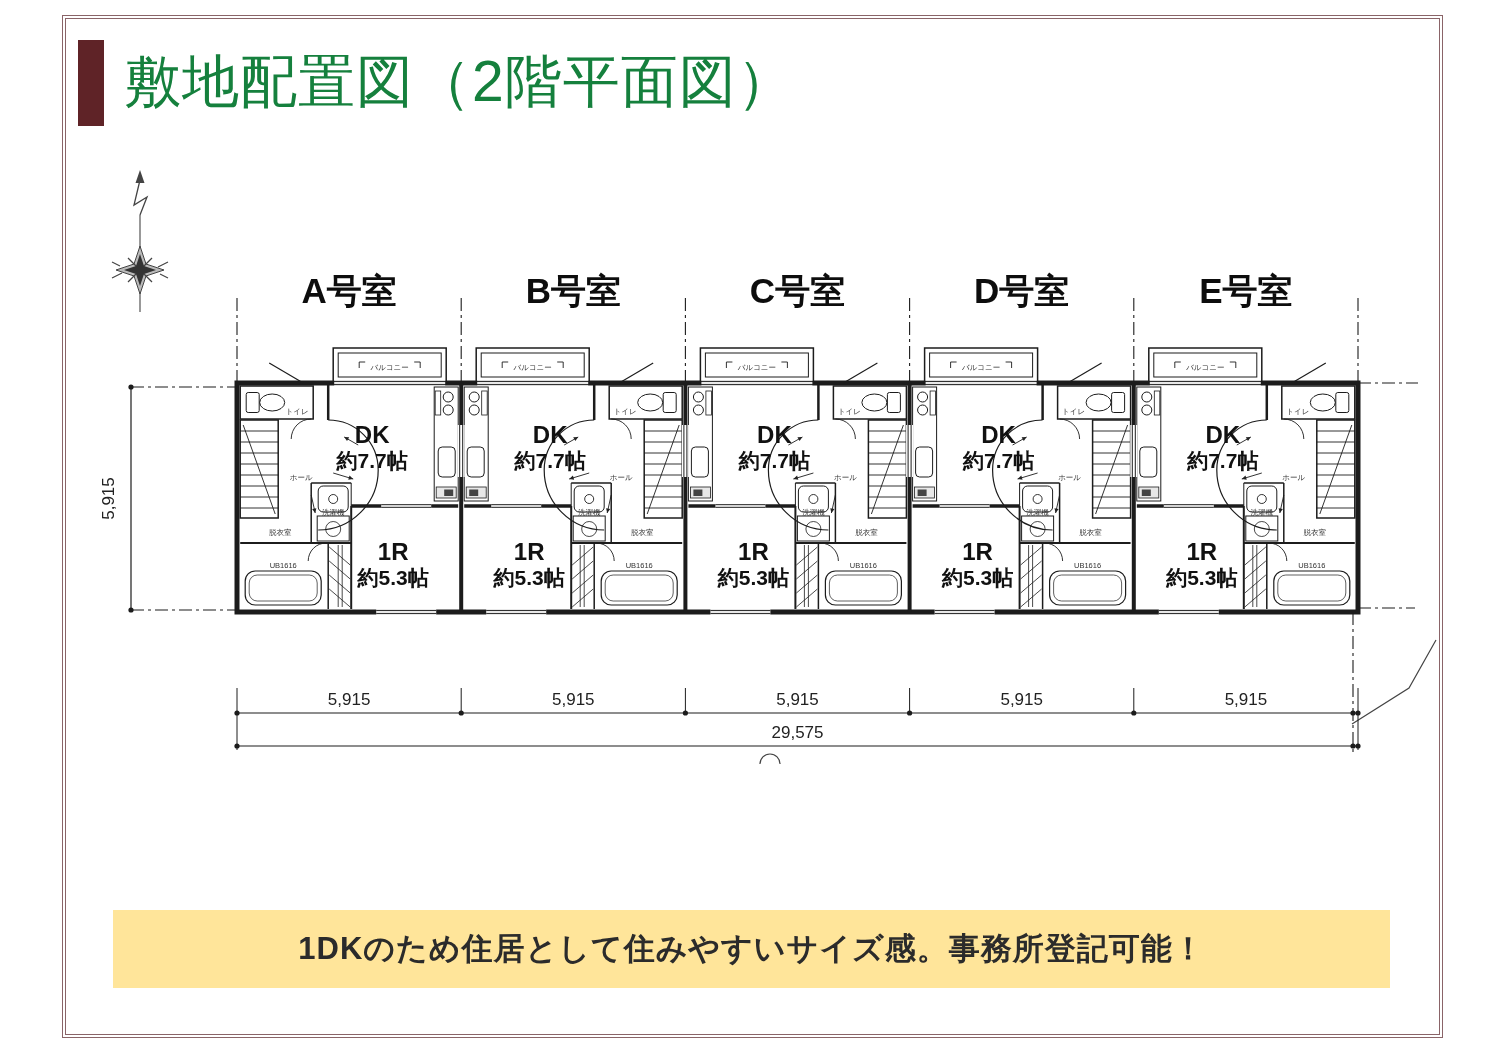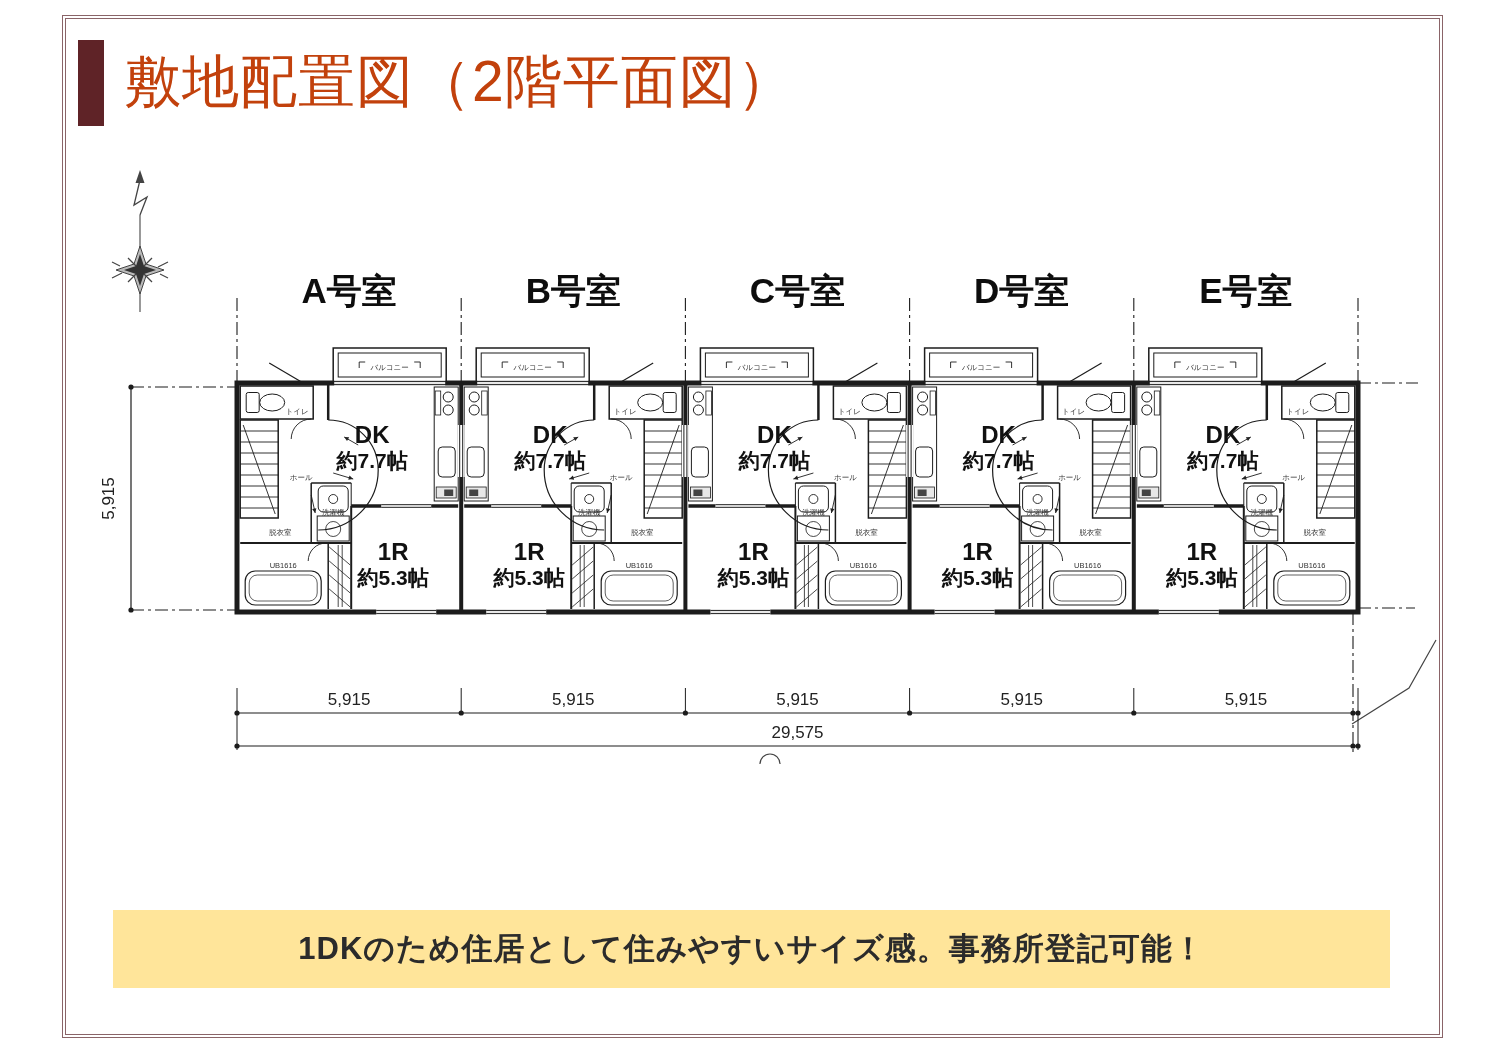--- a/index.html
+++ b/index.html
@@ -6,21 +6,21 @@
   body{
     width:1500px;height:1061px;position:relative;background:#ffffff;
     font-family:"Liberation Sans",sans-serif;overflow:hidden;
     --accent:#5F2327;--frame:#8A6468;--banner:#FFE59A;--ink:#1C1C1C;
   }
   .frame-outer{position:absolute;left:62px;top:15px;width:1379px;height:1021px;border:1px solid var(--frame);}
   .frame-inner{position:absolute;inset:2px;border:1px solid var(--frame);}
   .title-bar{position:absolute;left:78px;top:40px;width:26px;height:86px;background:var(--accent);}
   .page-title{
     position:absolute;left:124px;top:34px;height:96px;display:flex;align-items:center;
-    font-size:57px;color:#c2410c;font-weight:500;letter-spacing:1px;white-space:nowrap;
+    font-size:57px;color:#15803d;font-weight:500;letter-spacing:1px;white-space:nowrap;
   }
   .plan-svg{position:absolute;left:62px;top:140px;}
   .banner{
     position:absolute;left:113px;top:910px;width:1277px;height:78px;background:var(--banner);
     display:flex;align-items:center;justify-content:center;
     font-size:31px;font-weight:600;color:#2B2B2B;letter-spacing:1px;white-space:nowrap;
   }
   text{font-family:"Liberation Sans",sans-serif;fill:#111;}
   .dimtxt{font-size:17px;fill:#222;}
   .unitlbl{font-size:35px;font-weight:bold;fill:#0d0d0d;}

